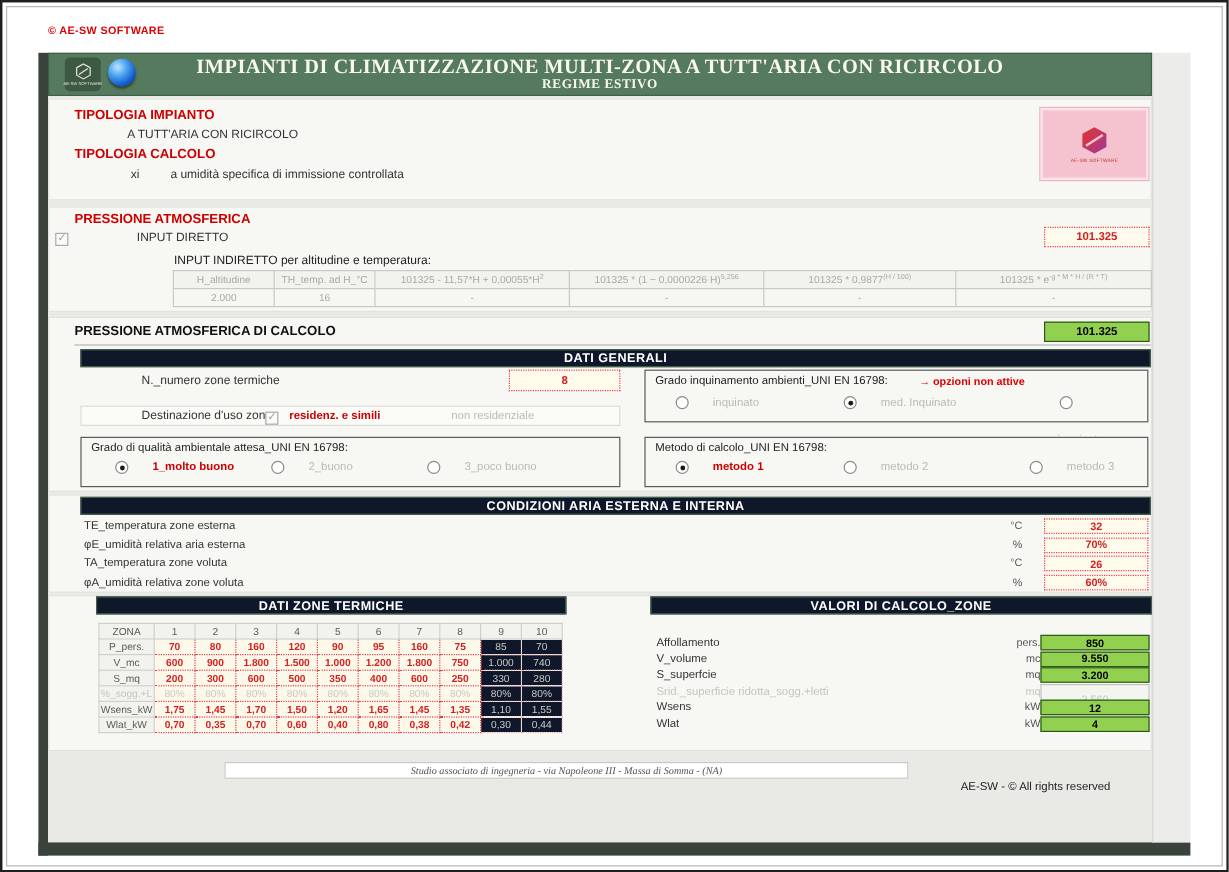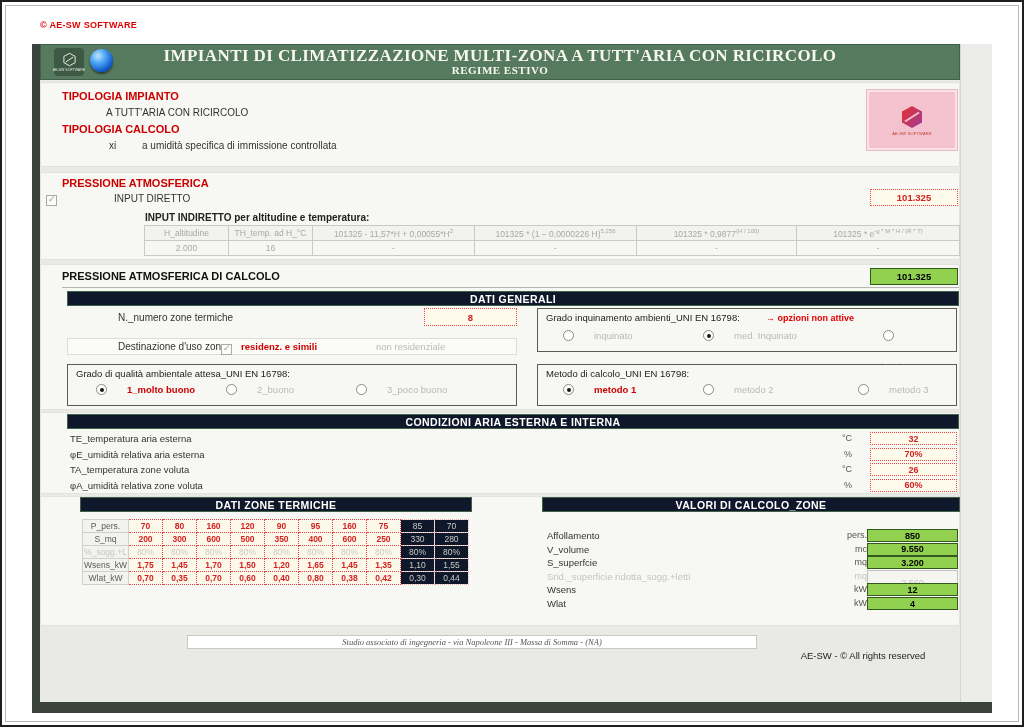--- a/index.html
+++ b/index.html
@@ -134,21 +134,21 @@
     </svg>
     <span class="brandcap">AE-SW SOFTWARE</span>
   </div>
 
   
   <div class="abs redlbl" style="left:60px;top:175px;">PRESSIONE ATMOSFERICA</div>
   <span class="abs cb on" style="left:44px;top:190px;"></span>
   <div class="abs txt" style="left:76px;top:191px;">INPUT DIRETTO</div>
   <div class="abs txt" style="left:842px;top:191px;font-weight:bold;">Pa</div>
   <div class="abs rbx" style="left:868px;top:187px;width:88px;height:17px;">101.325</div>
-  <div class="abs txt" style="left:86px;top:210px;font-weight:bold;color:#222;padding-left:21px;">INPUT INDIRETTO per  altitudine  e  temperatura:</div>
+  <div class="abs txt" style="left:86px;top:210px;font-weight:normal;color:#222;padding-left:21px;">INPUT INDIRETTO per  altitudine  e  temperatura:</div>
   <div class="abs" style="left:142px;top:223px;">
     <table class="ft" id="ftable">
       <colgroup>
           <col style="width:84px">
           <col style="width:84px">
           <col style="width:162px">
           <col style="width:162px">
           <col style="width:160px">
           <col style="width:163px">
         </colgroup>
@@ -245,21 +245,21 @@
           <span class="radio"></span>
           <span class="ropt dim">metodo 3</span>
         </span>
       </div>
   </div>
 
   
   <div class="abs sbar" style="left:65px;top:412px;width:892px;height:15px;">CONDIZIONI ARIA ESTERNA E INTERNA</div>
   <div class="abs" style="left:65px;top:430px;width:892px;height:62px;" id="condrows">
       <div class="crow" style="top: 0px; height: 15px;">
-        <span class="abs" style="left: 3px; top: 1px; font-size: 9.5px; color: rgb(51, 51, 51);">TE_temperatura aria esterna</span>
+        <span class="abs" style="left: 3px; top: 1px; font-size: 9.5px; color: rgb(51, 51, 51);">TE_temperatura zone esterna</span>
         <span class="abs" style="left: 753px; width: 32px; top: 1px; font-size: 9px; color: rgb(85, 85, 85); text-align: right;">°C</span>
         <span class="abs rbx" style="left: 803px; top: 0px; width: 87px; height: 13px; font-size: 9px;">32</span>
       </div>
       <div class="crow" style="top: 15.5px; height: 15px;">
         <span class="abs" style="left: 3px; top: 1px; font-size: 9.5px; color: rgb(51, 51, 51);">φE_umidità relativa aria esterna</span>
         <span class="abs" style="left: 753px; width: 32px; top: 1px; font-size: 9px; color: rgb(85, 85, 85); text-align: right;">%</span>
         <span class="abs rbx" style="left: 803px; top: 0px; width: 87px; height: 13px; font-size: 9px;">70%</span>
       </div>
       <div class="crow" style="top: 31px; height: 15px;">
         <span class="abs" style="left: 3px; top: 1px; font-size: 9.5px; color: rgb(51, 51, 51);">TA_temperatura zone voluta</span>
@@ -286,34 +286,60 @@
           <col style="width:34px">
           <col style="width:34px">
           <col style="width:34px">
           <col style="width:34px">
           <col style="width:34px">
           <col style="width:34px">
           <col style="width:34px">
           <col style="width:34px">
         </colgroup>
     <tbody>
+          <tr>
+            <td class="zh">ZONA</td>
+            <td class="zh">1</td>
+            <td class="zh">2</td>
+            <td class="zh">3</td>
+            <td class="zh">4</td>
+            <td class="zh">5</td>
+            <td class="zh">6</td>
+            <td class="zh">7</td>
+            <td class="zh">8</td>
+            <td class="zh">9</td>
+            <td class="zh">10</td>
+          </tr>
           <tr>
             <td class="zl">P_pers.</td>
             <td class="zc act">70</td>
             <td class="zc act">80</td>
             <td class="zc act">160</td>
             <td class="zc act">120</td>
             <td class="zc act">90</td>
             <td class="zc act">95</td>
             <td class="zc act">160</td>
             <td class="zc act">75</td>
             <td class="zc inact">85</td>
             <td class="zc inact">70</td>
           </tr>
           <tr>
+            <td class="zl">V_mc</td>
+            <td class="zc act">600</td>
+            <td class="zc act">900</td>
+            <td class="zc act">1.800</td>
+            <td class="zc act">1.500</td>
+            <td class="zc act">1.000</td>
+            <td class="zc act">1.200</td>
+            <td class="zc act">1.800</td>
+            <td class="zc act">750</td>
+            <td class="zc inact">1.000</td>
+            <td class="zc inact">740</td>
+          </tr>
+          <tr>
             <td class="zl">S_mq</td>
             <td class="zc act">200</td>
             <td class="zc act">300</td>
             <td class="zc act">600</td>
             <td class="zc act">500</td>
             <td class="zc act">350</td>
             <td class="zc act">400</td>
             <td class="zc act">600</td>
             <td class="zc act">250</td>
             <td class="zc inact">330</td>

